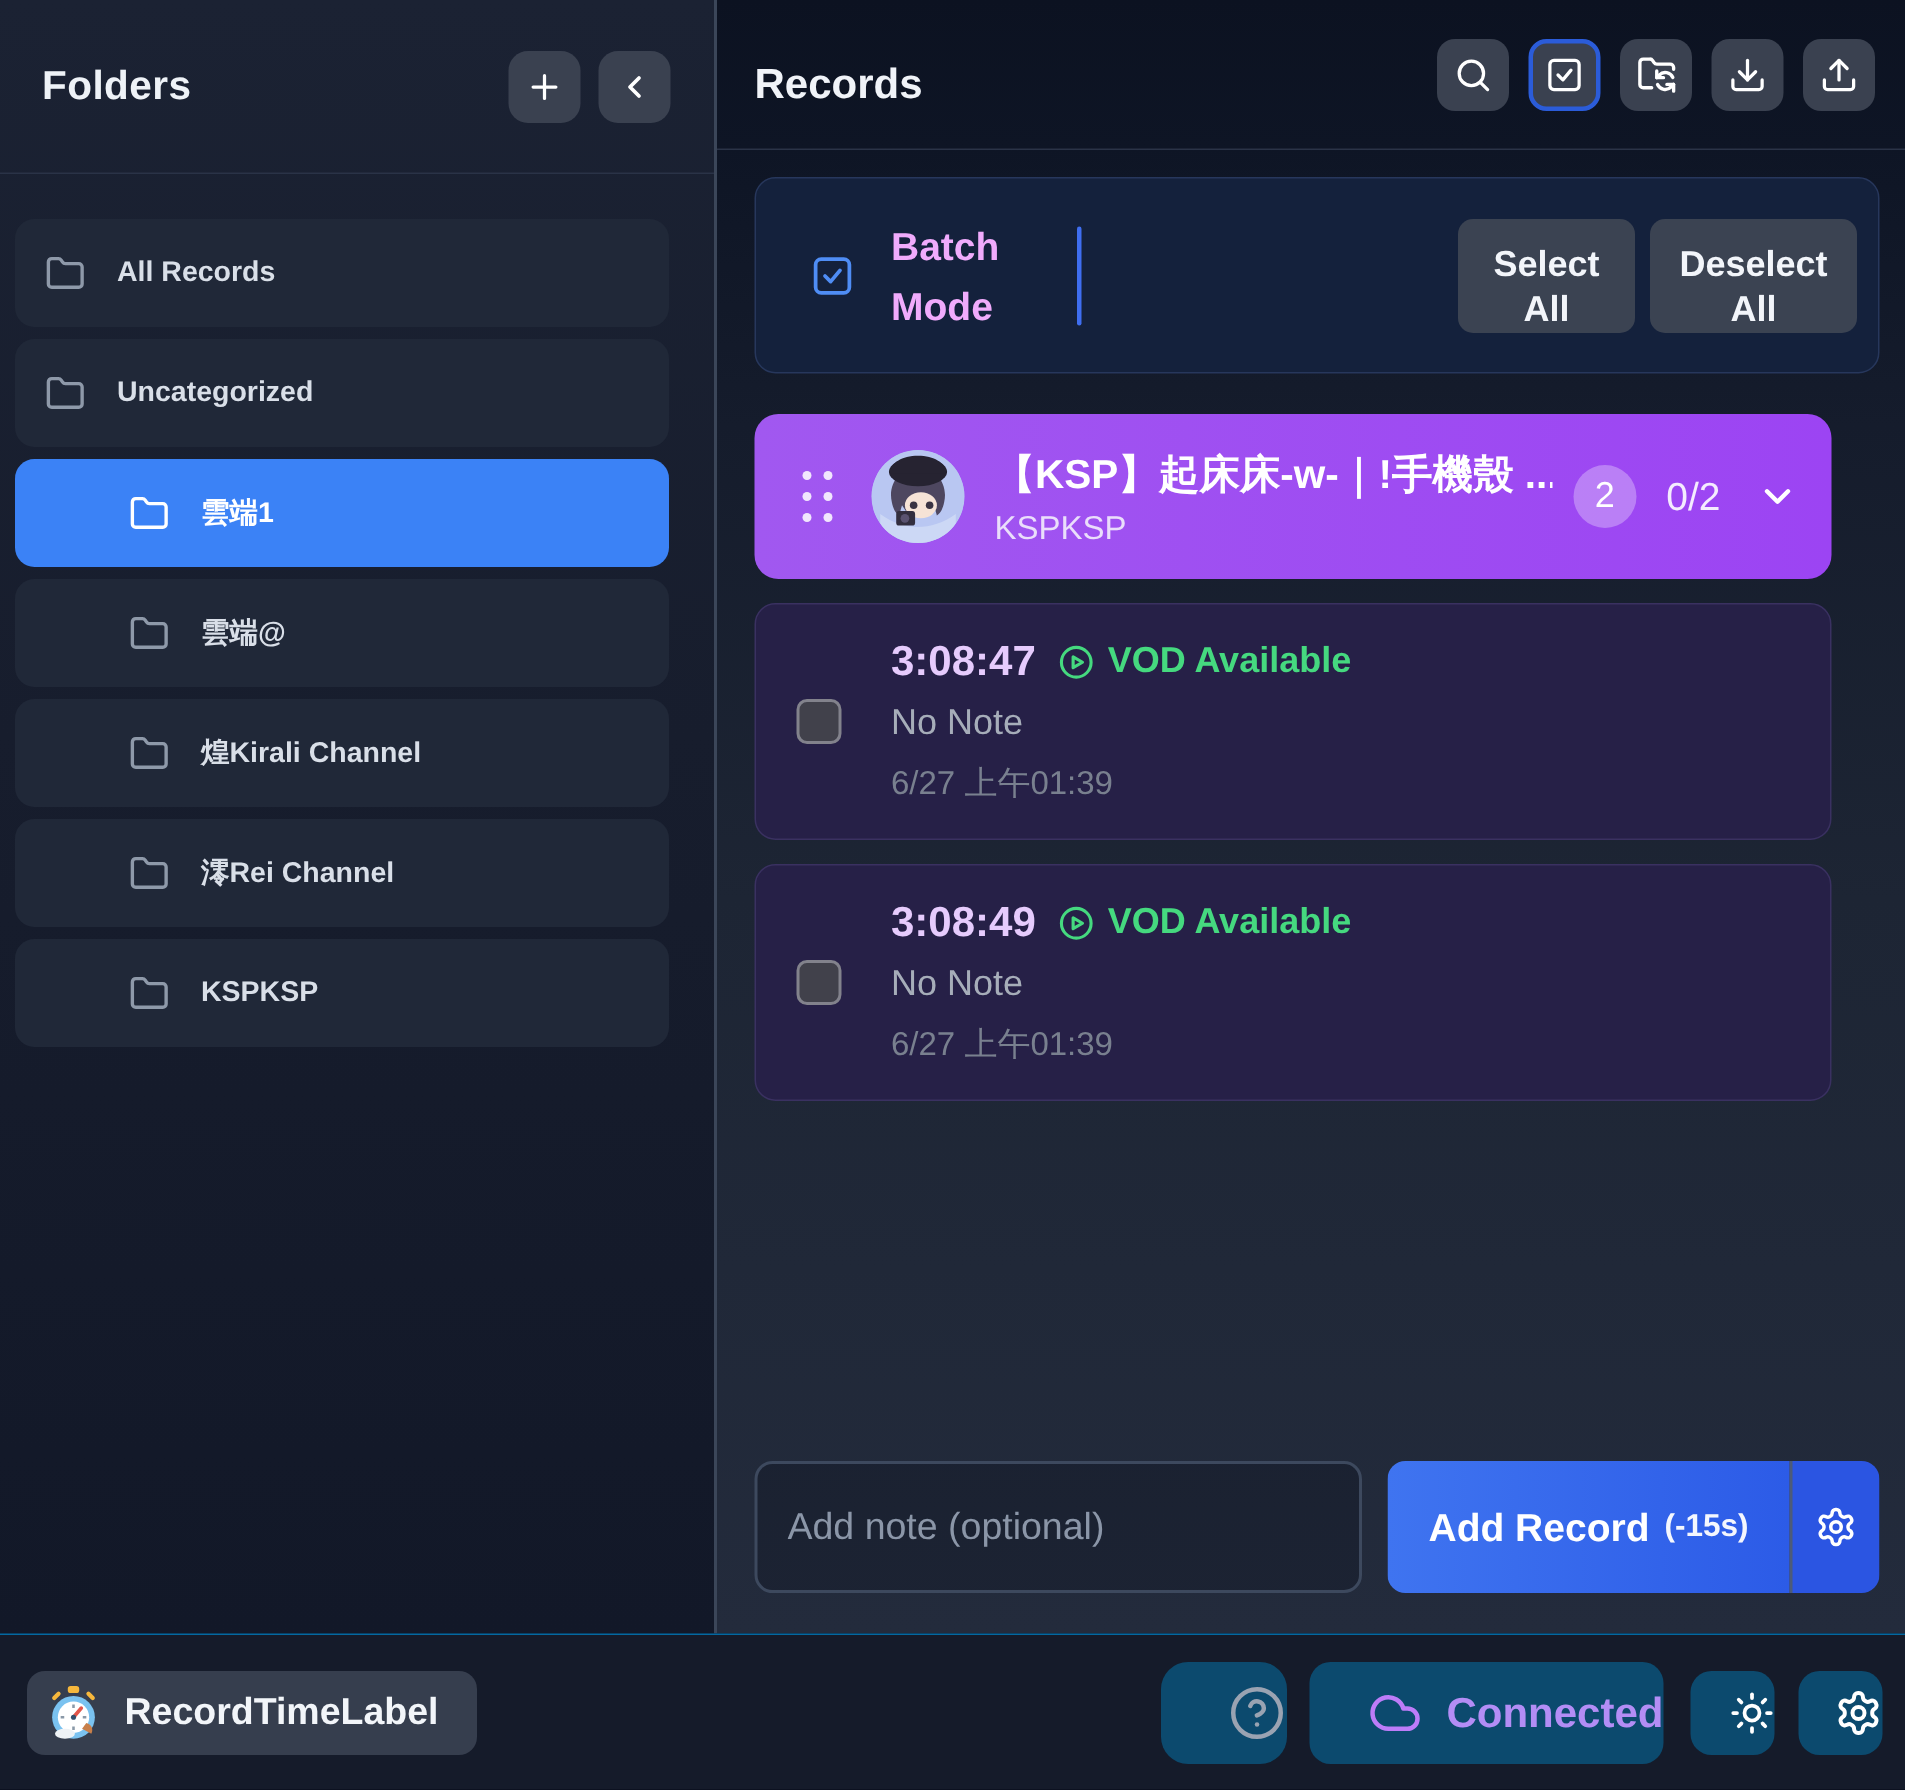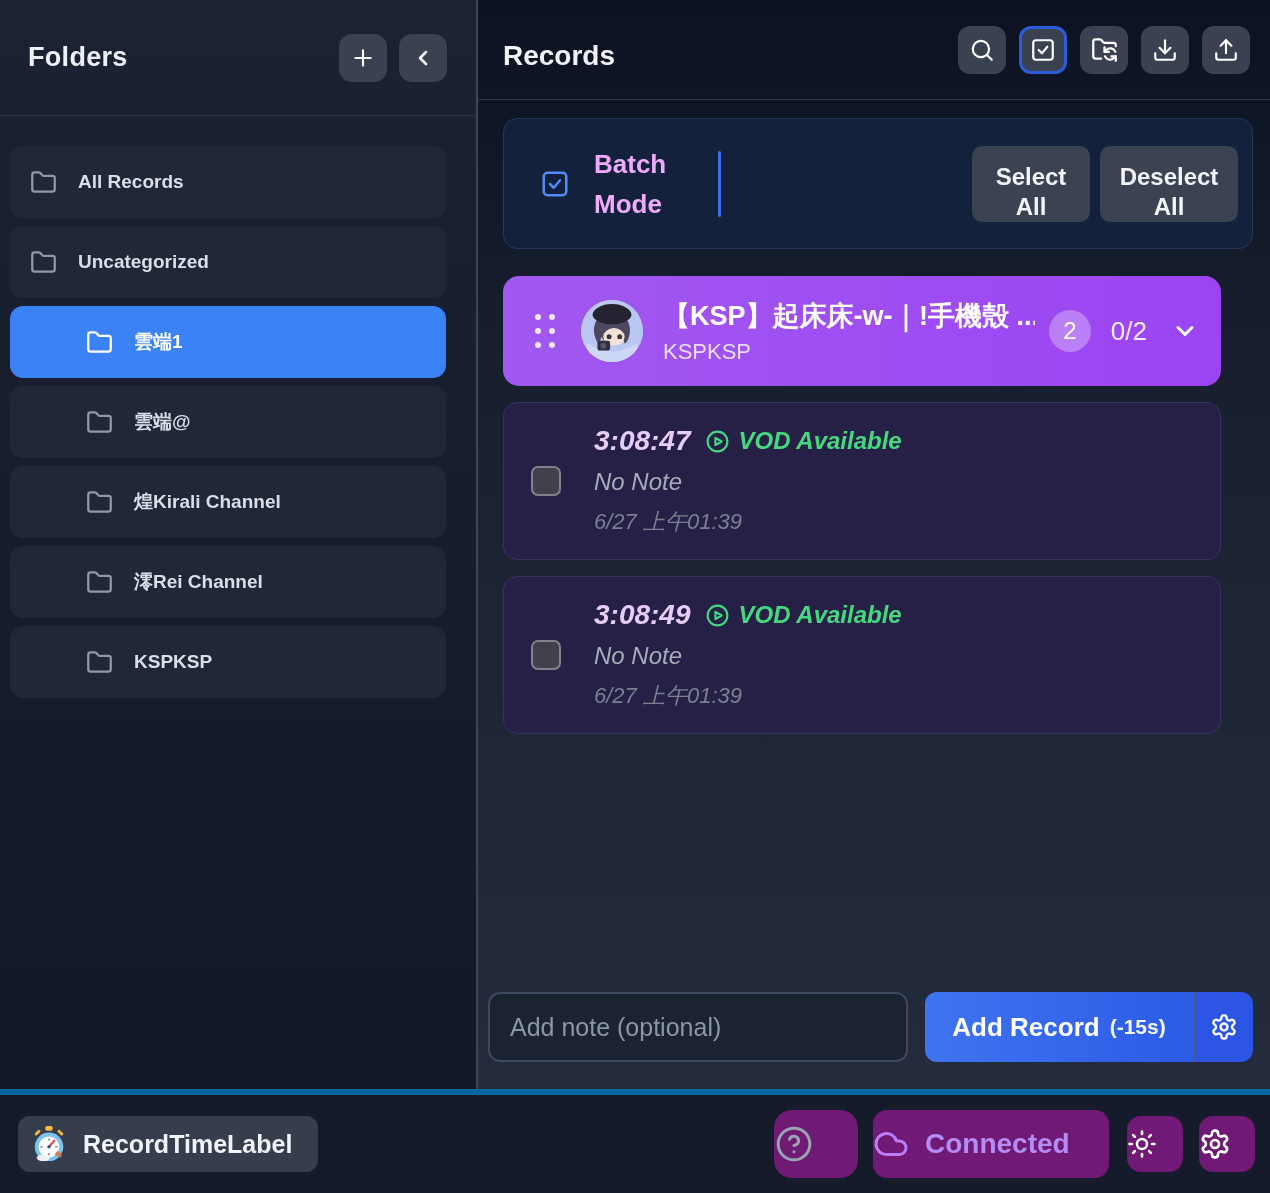--- a/index.html
+++ b/index.html
@@ -68,51 +68,51 @@
   .group-title { font-size:27px; font-weight:700; color:#fff; white-space:nowrap; overflow:hidden; }
   .group-sub { font-size:22px; font-weight:400; color:#eadefb; margin-top:5px; }
   .badge { width:42px; height:42px; border-radius:50%; background:rgba(255,255,255,.3);
            color:#fff; font-size:24px; display:flex; align-items:center; justify-content:center;
            flex:none; margin:0 20px 0 14px; }
   .progress { font-size:26px; color:#f4ecfe; margin-right:24px; flex:none; }
   .group-chevron { display:flex; color:#fff; flex:none; }
 
   .record-card { margin-top:16px; height:158px; border-radius:14px; background:#262047;
                  border:1px solid #3a3161; display:flex; align-items:center;
-                 padding:0 24px 0 27px; cursor:pointer;font-style:italic; }
+                 padding:0 24px 0 27px; cursor:pointer; }
   .card-check { width:30px; height:30px; border-radius:7px; border:2px solid #82828c;
                 background:#41414b; margin-right:33px; flex:none; cursor:pointer; }
   .card-body { display:flex; flex-direction:column; gap:11px; }
   .time-row { display:flex; align-items:center; gap:14px; }
   .rec-time { font-size:28px; font-weight:700; color:#e6cbfd; }
   .vod { display:flex; align-items:center; gap:9px; color:#45d97f; font-size:24px; font-weight:600; }
   .rec-note { font-size:24px; color:#a6adb9; }
   .rec-date { font-size:22px; color:#79808f; }
 
-  .bottom-row { flex:none; display:flex; gap:17px; margin:0 17px 27px 10px; height:70px; }
+  .bottom-row { flex:none; display:flex; gap:17px; margin:0 17px 27px 25px; height:88px; }
   .note-input { flex:1; background:rgba(10,16,30,.28); border:2px solid #3d495e; border-radius:12px;
                 color:#dfe5ee; font-size:25px; padding:0 20px; outline:none; font-family:inherit; }
   .note-input::placeholder { color:#8b96a8; }
   .add-split { width:328px; flex:none; display:flex; border-radius:12px; overflow:hidden; }
   .add-main { flex:1; border:none; background:linear-gradient(90deg,#3f74f0 0%,#2c5be7 100%);
               color:#fff; display:flex; align-items:center; justify-content:center; gap:10px;
               font-size:26px; font-weight:700; cursor:pointer; font-family:inherit; }
   .add-suffix { font-size:21px; font-weight:600; opacity:.95; }
   .add-gear { width:60px; flex:none; border:none; border-left:2px solid #4d5b79; background:#2b55e2;
               color:#fff; display:flex; align-items:center; justify-content:center; cursor:pointer; }
 
   
-  .footer { height:104px; flex:none; background:#151b2a; border-top:6px solid #0369a1;
+  .footer { height:104px; flex:none; background:#151b2a; border-top:1px solid #0369a1;
             display:flex; align-items:center; padding:0 15px 0 18px; }
   .app-pill { height:56px; background:#363e4e; border-radius:12px; display:flex; align-items:center;
               gap:15px; padding:0 26px 0 12px; flex:none; }
   .app-name { font-size:25px; font-weight:700; color:#f2f5f9; }
   .footer-spacer { flex:1; }
-  .foot-btn { border:none; background:#701a75; color:#fff; cursor:pointer;
-              display:flex; align-items:center; justify-content:flex-start; flex:none; }
+  .foot-btn { border:none; background:#0c4a6e; color:#fff; cursor:pointer;
+              display:flex; align-items:center; justify-content:flex-end; flex:none; }
   .help-btn { width:84px; height:68px; border-radius:18px; color:#9aa3b2; margin-right:15px; }
   .connected-btn { height:68px; width:236px; border-radius:14px; gap:16px; margin-right:18px; }
   .connected-label { font-size:28px; font-weight:700; color:#b38df5; }
   .cloud-ic { color:#bd7cf8; display:flex; }
   .sun-btn { width:56px; height:56px; border-radius:14px; margin-right:16px; }
   .gear-btn { width:56px; height:56px; border-radius:14px; }
 
   svg { display:block; }
 </style>
 </head>

